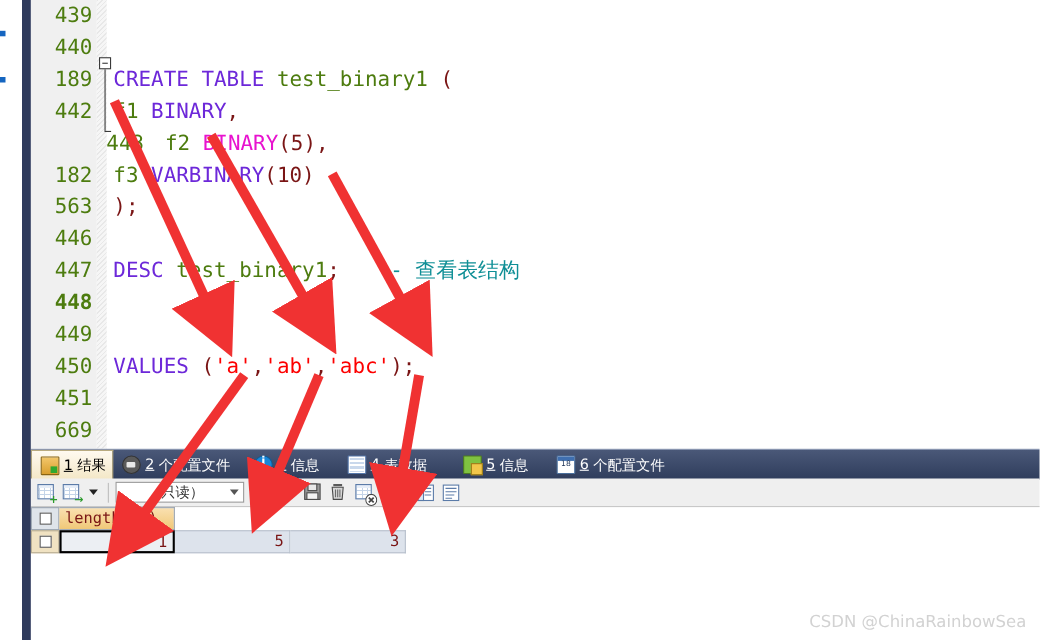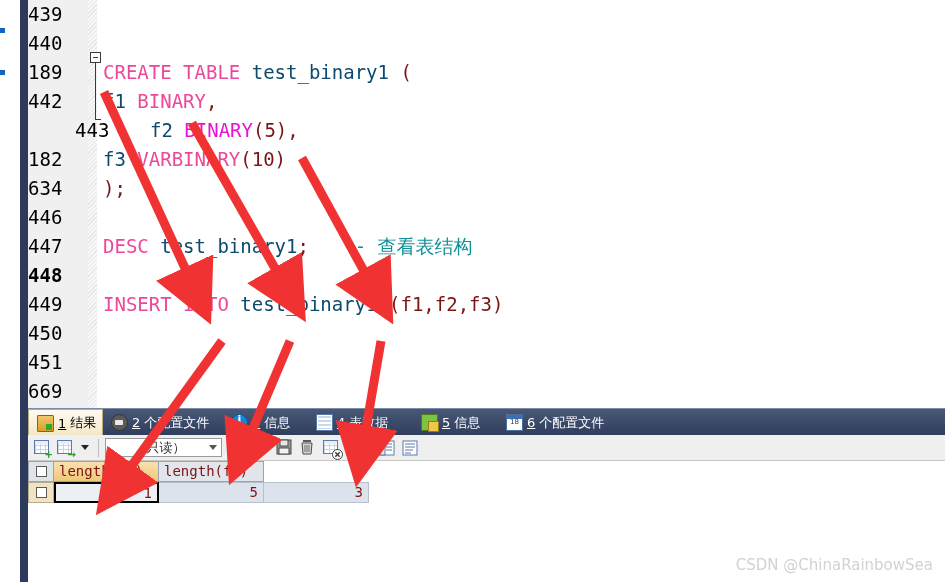--- a/index.html
+++ b/index.html
@@ -31,33 +31,33 @@
   #foldstrip{
     position:absolute;left:60px;top:0;width:9px;height:408px;
     background:repeating-linear-gradient(135deg,#e8e8e8 0 1px,#f6f6f6 1px 3px);
   }
   .code-line{
     position:absolute;left:0;height:29px;line-height:29px;width:100%;
     font-family:"DejaVu Sans Mono","Liberation Mono",monospace;
     font-size:19px;white-space:pre;
   }
   .ln{
-    position:absolute;left:0;width:56px;text-align:left;
-    color:#000000;font-family:"DejaVu Sans Mono","Liberation Mono",monospace;
+    position:absolute;left:0;width:56px;text-align:right;
+    color:#4d7c0f;font-family:"DejaVu Sans Mono","Liberation Mono",monospace;
     font-size:19px;
   }
   .src{
     position:absolute;left:75px;color:#000000;white-space:pre;
   }
-  .kw{color:#ec4899;}
+  .kw{color:#6d28d9;}
   .type-magenta{color:#e812cf;}
   .punc{color:#7a1515;}
   .str{color:#fd0000;}
   .cmt{color:#0f8f96;}
-  .ident{color:#0c4a6e;}
+  .ident{color:#4d7c0f;}
 
   
   #fold-box{
     position:absolute;left:62px;top:52px;width:11px;height:11px;
     border:1px solid #3a3a3a;background:#ffffff;box-sizing:border-box;z-index:3;
   }
   #fold-box:before{
     content:"";position:absolute;left:2px;top:4px;width:5px;height:1px;background:#3a3a3a;
   }
   #fold-line{
@@ -187,26 +187,26 @@
   <div id="fold-box"></div>
   <div id="fold-line"></div>
   <div id="fold-foot"></div>
   <div id="code-lines">
       <div class="code-line" style="top: 0px;"><span class="ln">439</span><span class="src"></span></div>
       <div class="code-line" style="top: 29px;"><span class="ln">440</span><span class="src"></span></div>
       <div class="code-line" style="top: 58px;"><span class="ln">189</span><span class="src"><span class="kw">CREATE TABLE </span><span class="ident">test_binary1 </span><span class="punc">(</span></span></div>
       <div class="code-line" style="top: 87px;"><span class="ln">442</span><span class="src"><span class="ident">f1 </span><span class="kw">BINARY</span><span class="punc">,</span></span></div>
       <div class="code-line" style="top: 116px; margin-left: 47px;"><span class="ln">443</span><span class="src"><span class="ident">f2 </span><span class="type-magenta">BINARY</span><span class="punc">(5),</span></span></div>
       <div class="code-line" style="top: 145px;"><span class="ln">182</span><span class="src"><span class="ident">f3 </span><span class="kw">VARBINARY</span><span class="punc">(10)</span></span></div>
-      <div class="code-line" style="top: 174px;"><span class="ln">634</span><span class="src"><span class="punc">);</span></span></div>
+      <div class="code-line" style="top: 174px;"><span class="ln">563</span><span class="src"><span class="punc">);</span></span></div>
       <div class="code-line" style="top: 203px;"><span class="ln">446</span><span class="src"></span></div>
       <div class="code-line" style="top: 232px;"><span class="ln">447</span><span class="src"><span class="kw">DESC </span><span class="ident">test_binary1</span><span class="punc">;</span><span class="cmt">   -- 查看表结构</span></span></div>
       <div class="code-line" style="top: 261px; font-weight: bold;"><span class="ln">448</span><span class="src"></span></div>
-      <div class="code-line" style="top: 290px; padding-left: 32px;"><span class="ln">449</span><span class="src"><span class="kw">INSERT INTO </span><span class="ident">test_binary1 </span><span class="punc">(f1,f2,f3)</span></span></div>
-      <div class="code-line" style="top: 319px;"><span class="ln">450</span></div>
+      <div class="code-line" style="top: 290px; padding-left: 32px;"><span class="ln">449</span></div>
+      <div class="code-line" style="top: 319px;"><span class="ln">450</span><span class="src"><span class="kw">VALUES </span><span class="punc">(</span><span class="str">'a'</span><span class="punc">,</span><span class="str">'ab'</span><span class="punc">,</span><span class="str">'abc'</span><span class="punc">);</span></span></div>
       <div class="code-line" style="top: 348px;"><span class="ln">451</span><span class="src"></span></div>
       <div class="code-line" style="top: 377px;"><span class="ln">669</span><span class="src"></span></div>
     </div>
 </div>
 
 <svg id="arrows" viewBox="0 0 945 582" xmlns="http://www.w3.org/2000/svg">
   <defs>
     <marker id="ah" markerWidth="7" markerHeight="7" refX="3" refY="3.5" orient="auto">
       <path d="M0,0 L7,3.5 L0,7 Z" fill="#f03232"></path>
     </marker>
@@ -332,21 +332,20 @@
       </svg>
     </div>
   </div>
 
   <div id="grid">
     <div class="grid-row" id="grid-header">
         <div class="hdr-sel">
           <span class="cbx"></span>
         </div>
         <div class="hdr-cell selected">length(f1)</div>
-        <div class="hdr-cell">length(f2)</div>
       </div>
     <div id="grid-body">
         <div class="grid-row">
           <div class="row-sel">
             <span class="cbx"></span>
           </div>
           <div class="data-cell active">1</div>
           <div class="data-cell">5</div>
           <div class="data-cell">3</div>
         </div>

